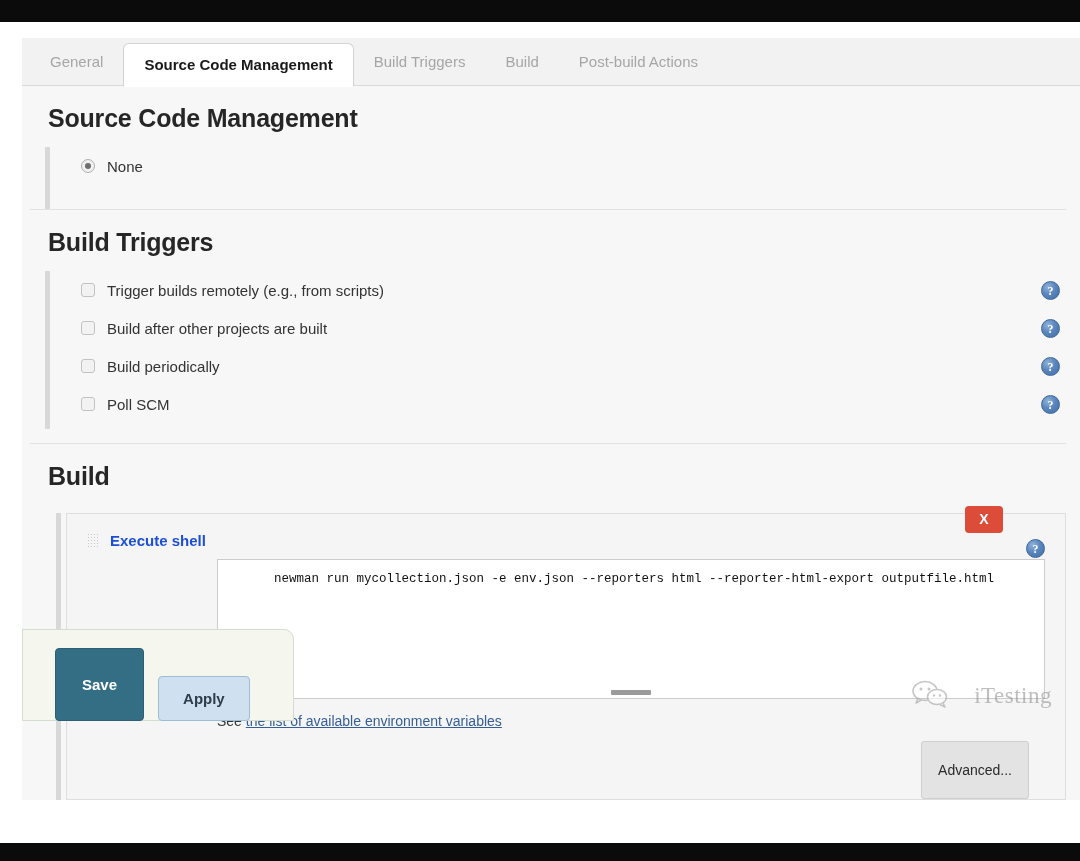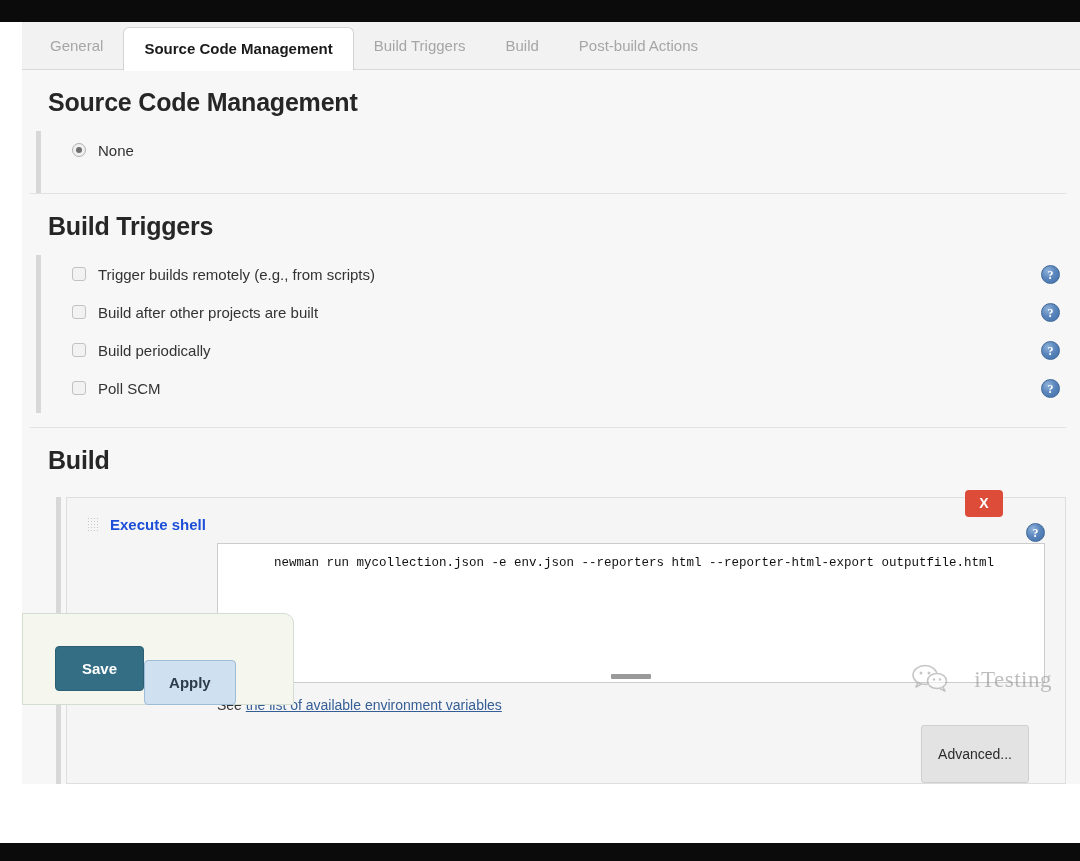--- a/index.html
+++ b/index.html
@@ -35,21 +35,21 @@
   .page {
     position: absolute;
     left: 0; top: 22px;
     width: 1080px;
     height: 821px;
     background: #ffffff;
     overflow: hidden;
   }
   .content {
     position: absolute;
-    left: 22px; top: 0;
+    left: 22px; top: 16px;
     width: 1058px;
     height: 683px;
     background: #f7f7f7;
   }
 
   
   .tabbar {
     position: relative;
     height: 48px;
     background: #f2f2f2;
@@ -100,21 +100,21 @@
   .hr {
     height: 1px;
     background: #e2e2e2;
     margin: 0 14px 0 8px;
   }
 
   
   .optblock {
     position: relative;
     padding-left: 36px;
-    margin-left: 14px;
+    margin-left: 23px;
   }
   .leftbar {
     position: absolute;
     left: 0; top: 0;
     width: 5px;
     background: #d8d8d8;
   }
   .optrow {
     display: flex;
     align-items: center;
@@ -308,21 +308,21 @@
     width: 272px;
     height: 92px;
     background: #f5f7ef;
     border: 1px solid #d3ddd0;
     border-top-right-radius: 10px;
     box-sizing: border-box;
     z-index: 20;
   }
   .savebar-inner {
     display: flex;
-    align-items: center;
+    gap: 14px;
     padding: 18px 0 0 32px;
   }
   .btn-save {
     background: #346e84;
     color: #ffffff;
     border: 1px solid #2c5f73;
     border-radius: 4px;
     font-size: 15px;
     font-weight: bold;
     padding: 13px 26px;

